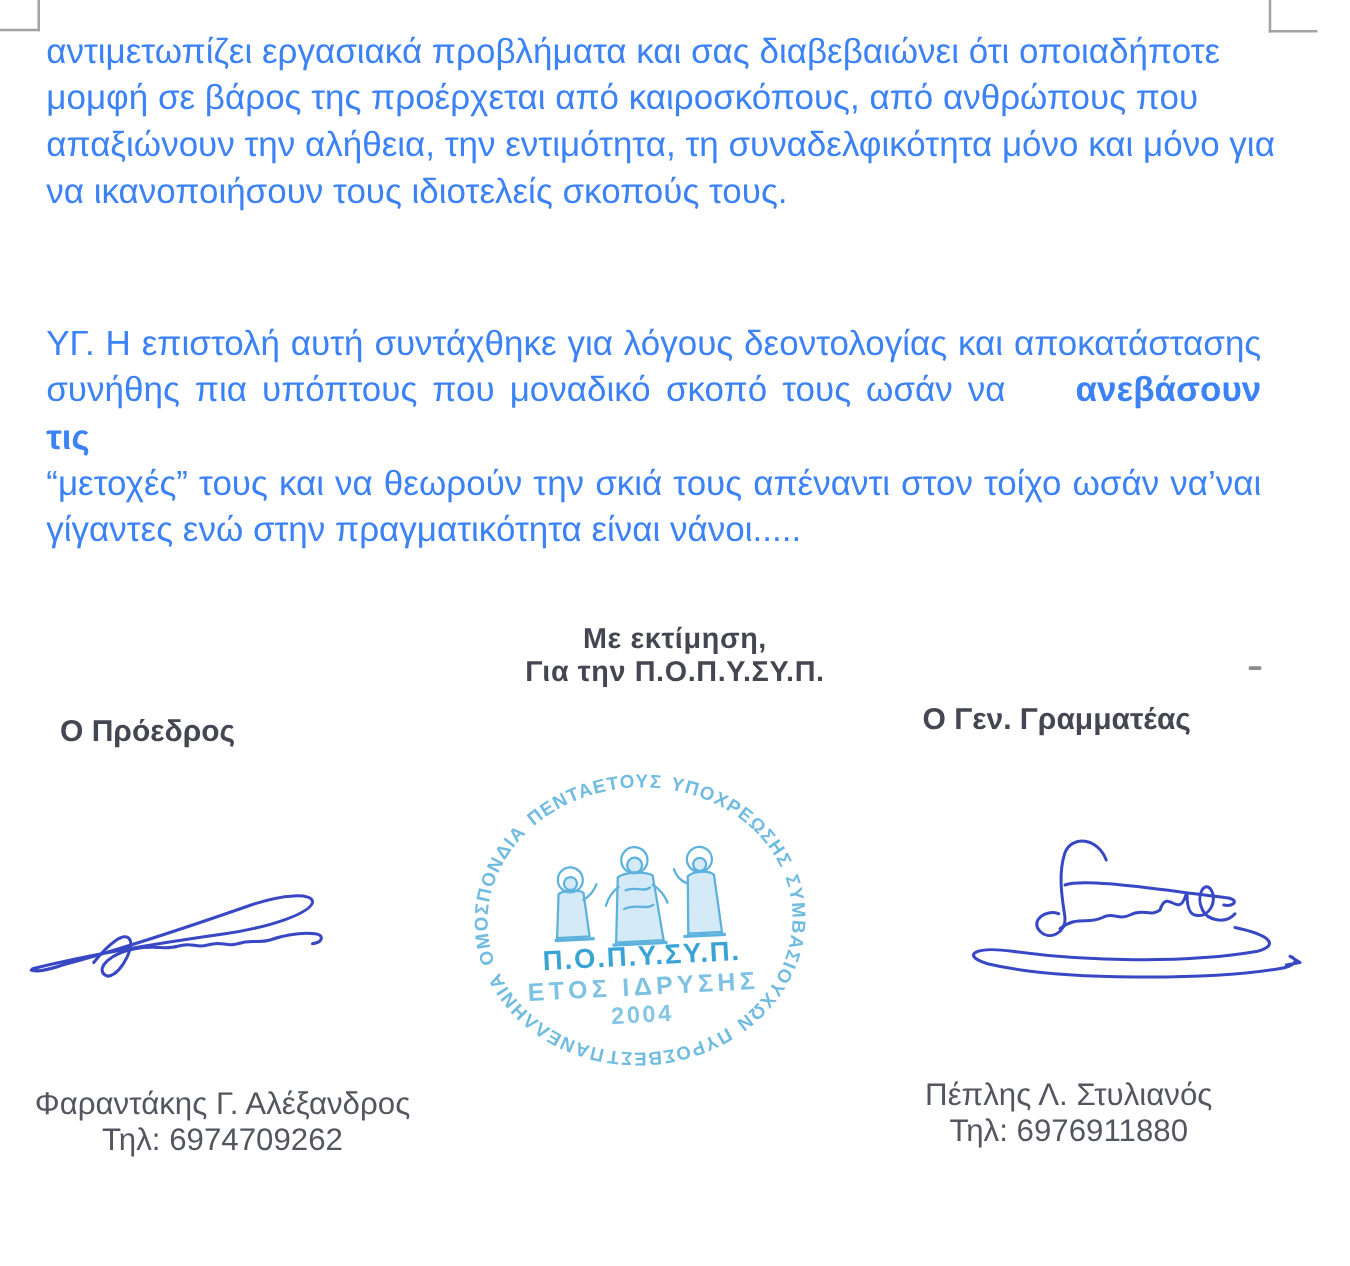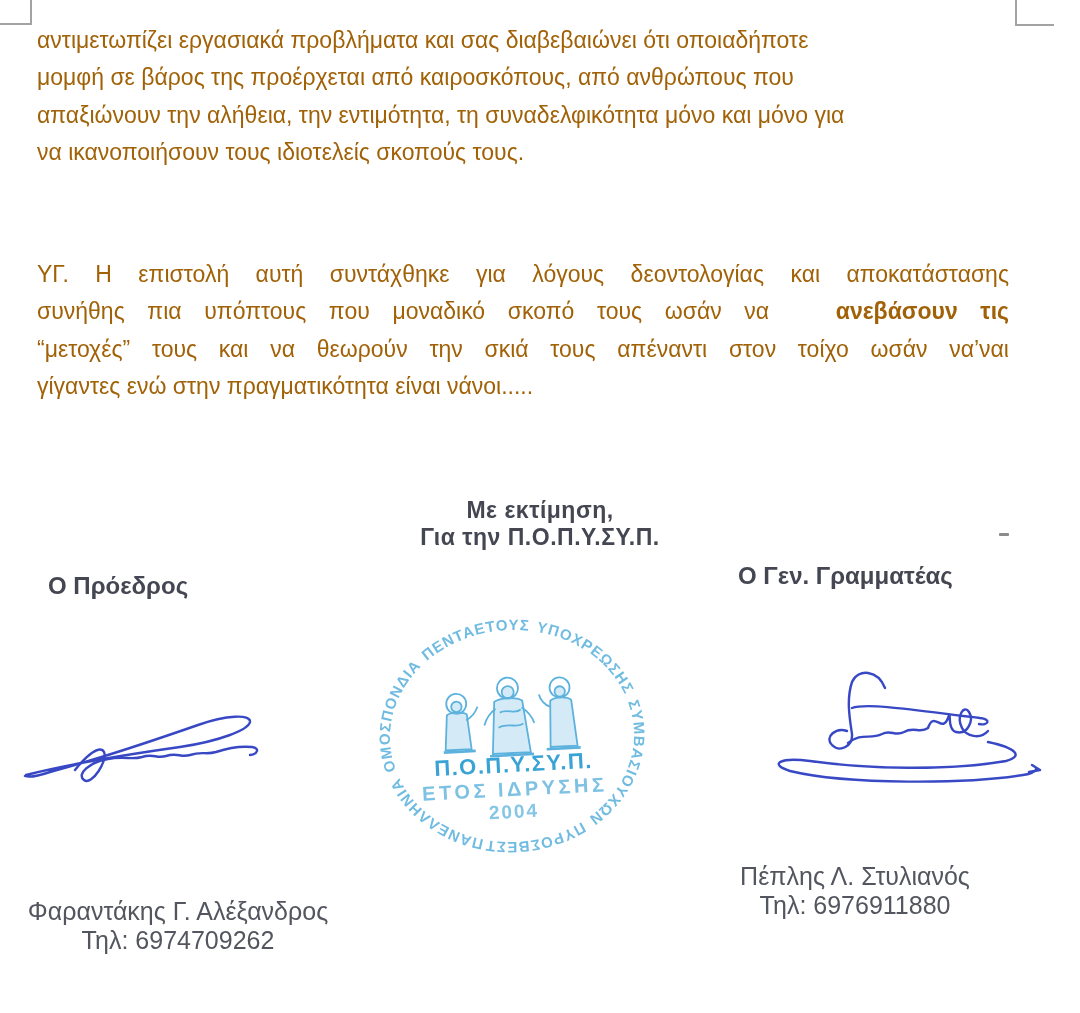--- a/index.html
+++ b/index.html
@@ -5,32 +5,32 @@
   html,body{margin:0;padding:0;background:#ffffff;}
   #page{
     position:relative;
     width:1080px;height:1013px;
     background:#ffffff;
     overflow:hidden;
     font-family:"Liberation Sans", sans-serif;
   }
   .abs{position:absolute;}
   
-  .para{color:#a16207;font-size:23px;line-height:37.3px;}
+  .para{color:#3b82f6;font-size:28px;line-height:37.3px;}
   #para1{left:37px;top:22px;width:1000px;}
   #para1 div{white-space:nowrap;}
   #para2{left:37px;top:256px;width:972px;}
   .jline{text-align:justify;text-align-last:justify;}
   
   .greyb{color:#444752;font-weight:bold;}
   #closing{left:340px;top:497px;width:400px;text-align:center;font-size:23px;line-height:26.5px;letter-spacing:.5px;}
   #title-left{left:48px;top:572px;font-size:24px;}
   #title-right{left:738px;top:562px;font-size:24px;}
   .nameblock{color:#53565e;font-size:25px;line-height:28.5px;text-align:center;}
-  #name-left{left:18px;top:869px;width:320px;margin-top:28px;}
+  #name-left{left:18px;top:869px;width:320px;}
   #name-right{left:705px;top:862px;width:300px;}
   
   .corner{border:0 solid #a3a3a3;}
   #corner-tl{left:0;top:0;width:30px;height:23px;border-right-width:2px;border-bottom-width:2px;}
   #corner-tr{left:1015px;top:0;width:37px;height:24px;border-left-width:2px;border-bottom-width:2px;}
   #dash-artifact{left:999px;top:533px;width:10px;height:3px;background:#4d4d52;opacity:.65;border-radius:1px;}
   
   #stamp-wrap{left:352px;top:596px;width:320px;height:280px;transform:rotate(-3deg);opacity:.95;}
   
   #sig-left{left:20px;top:700px;width:260px;height:95px;}

